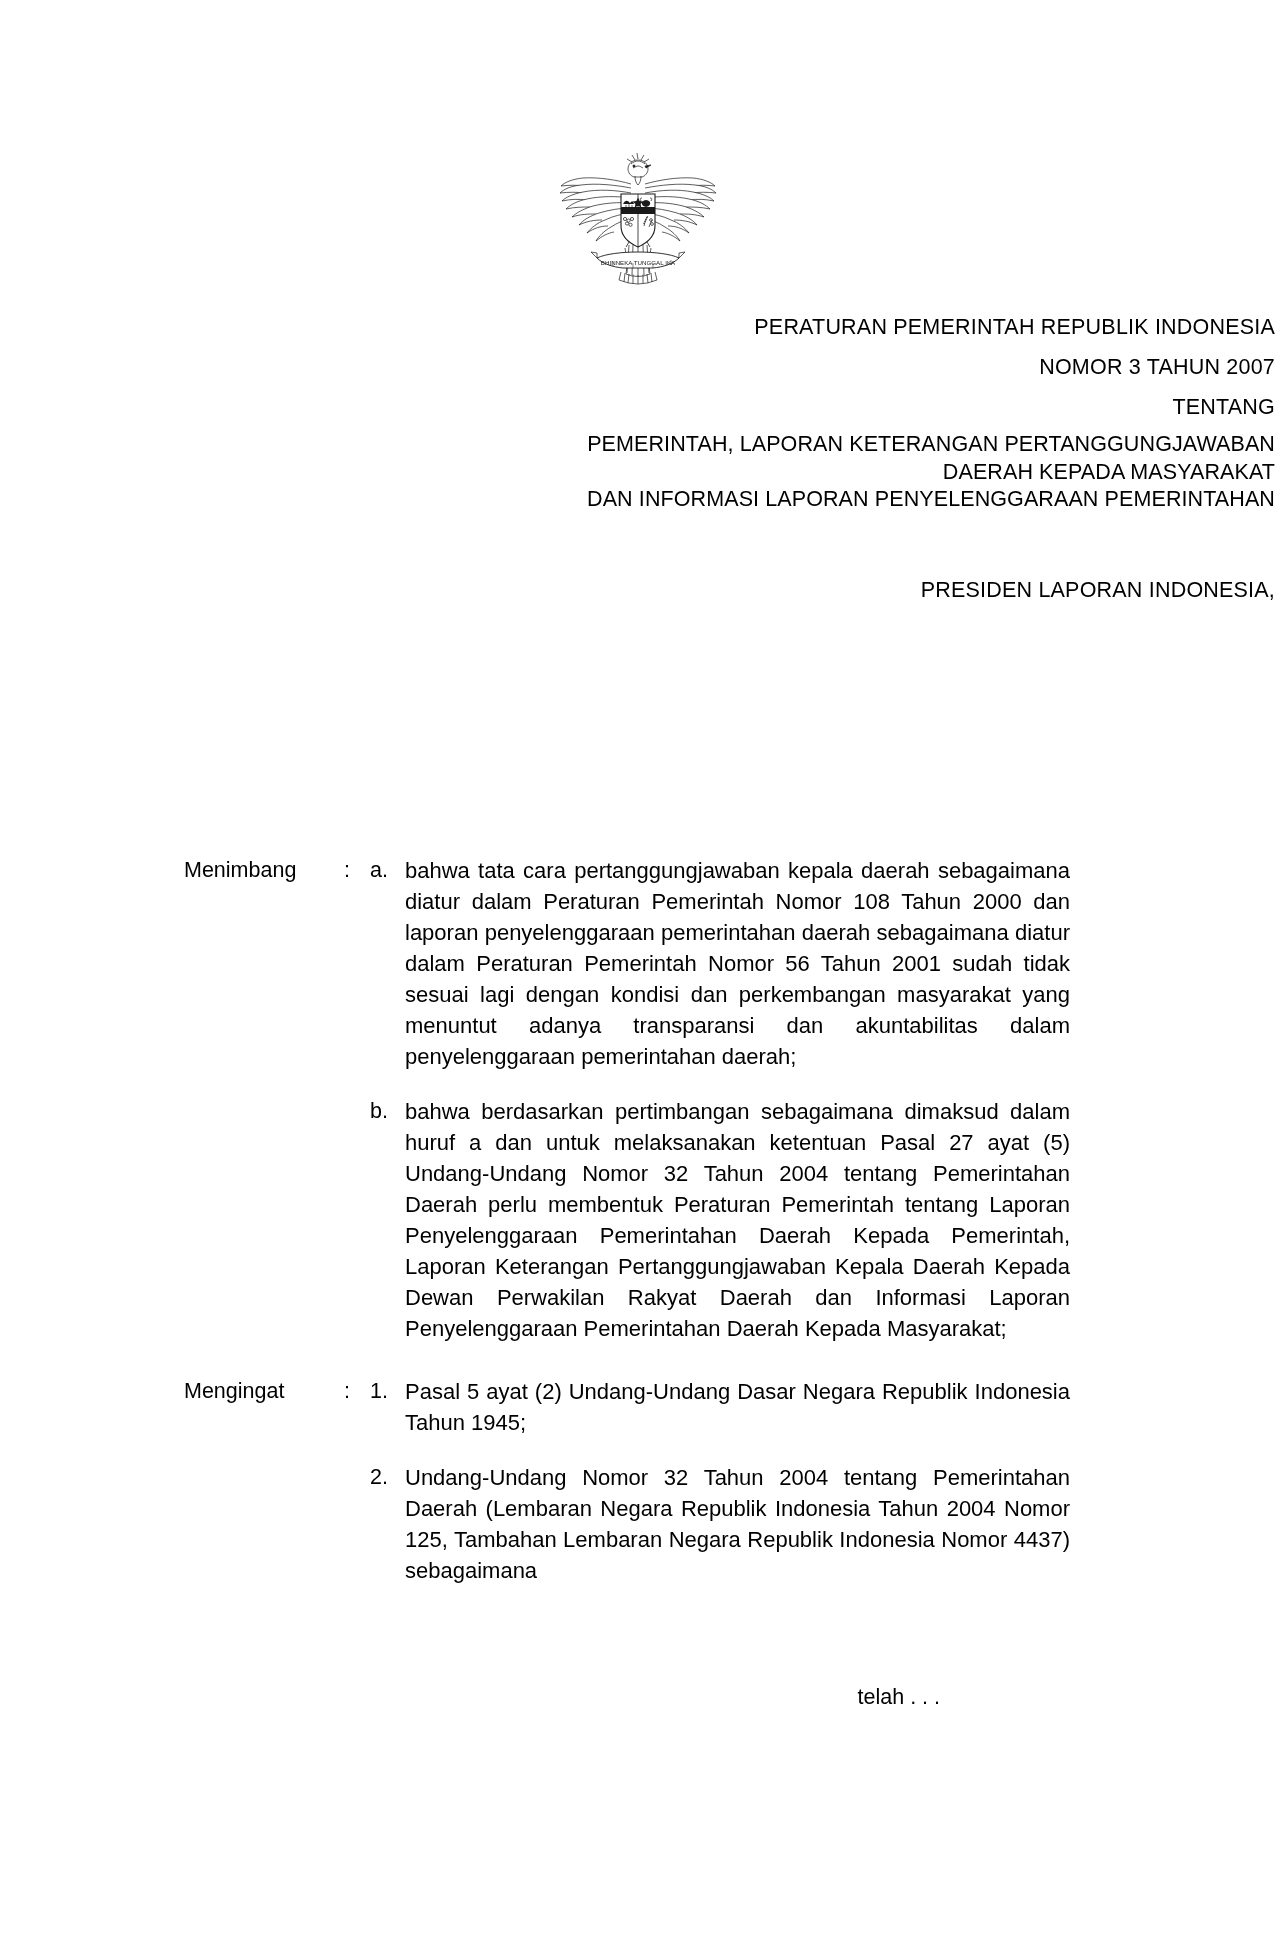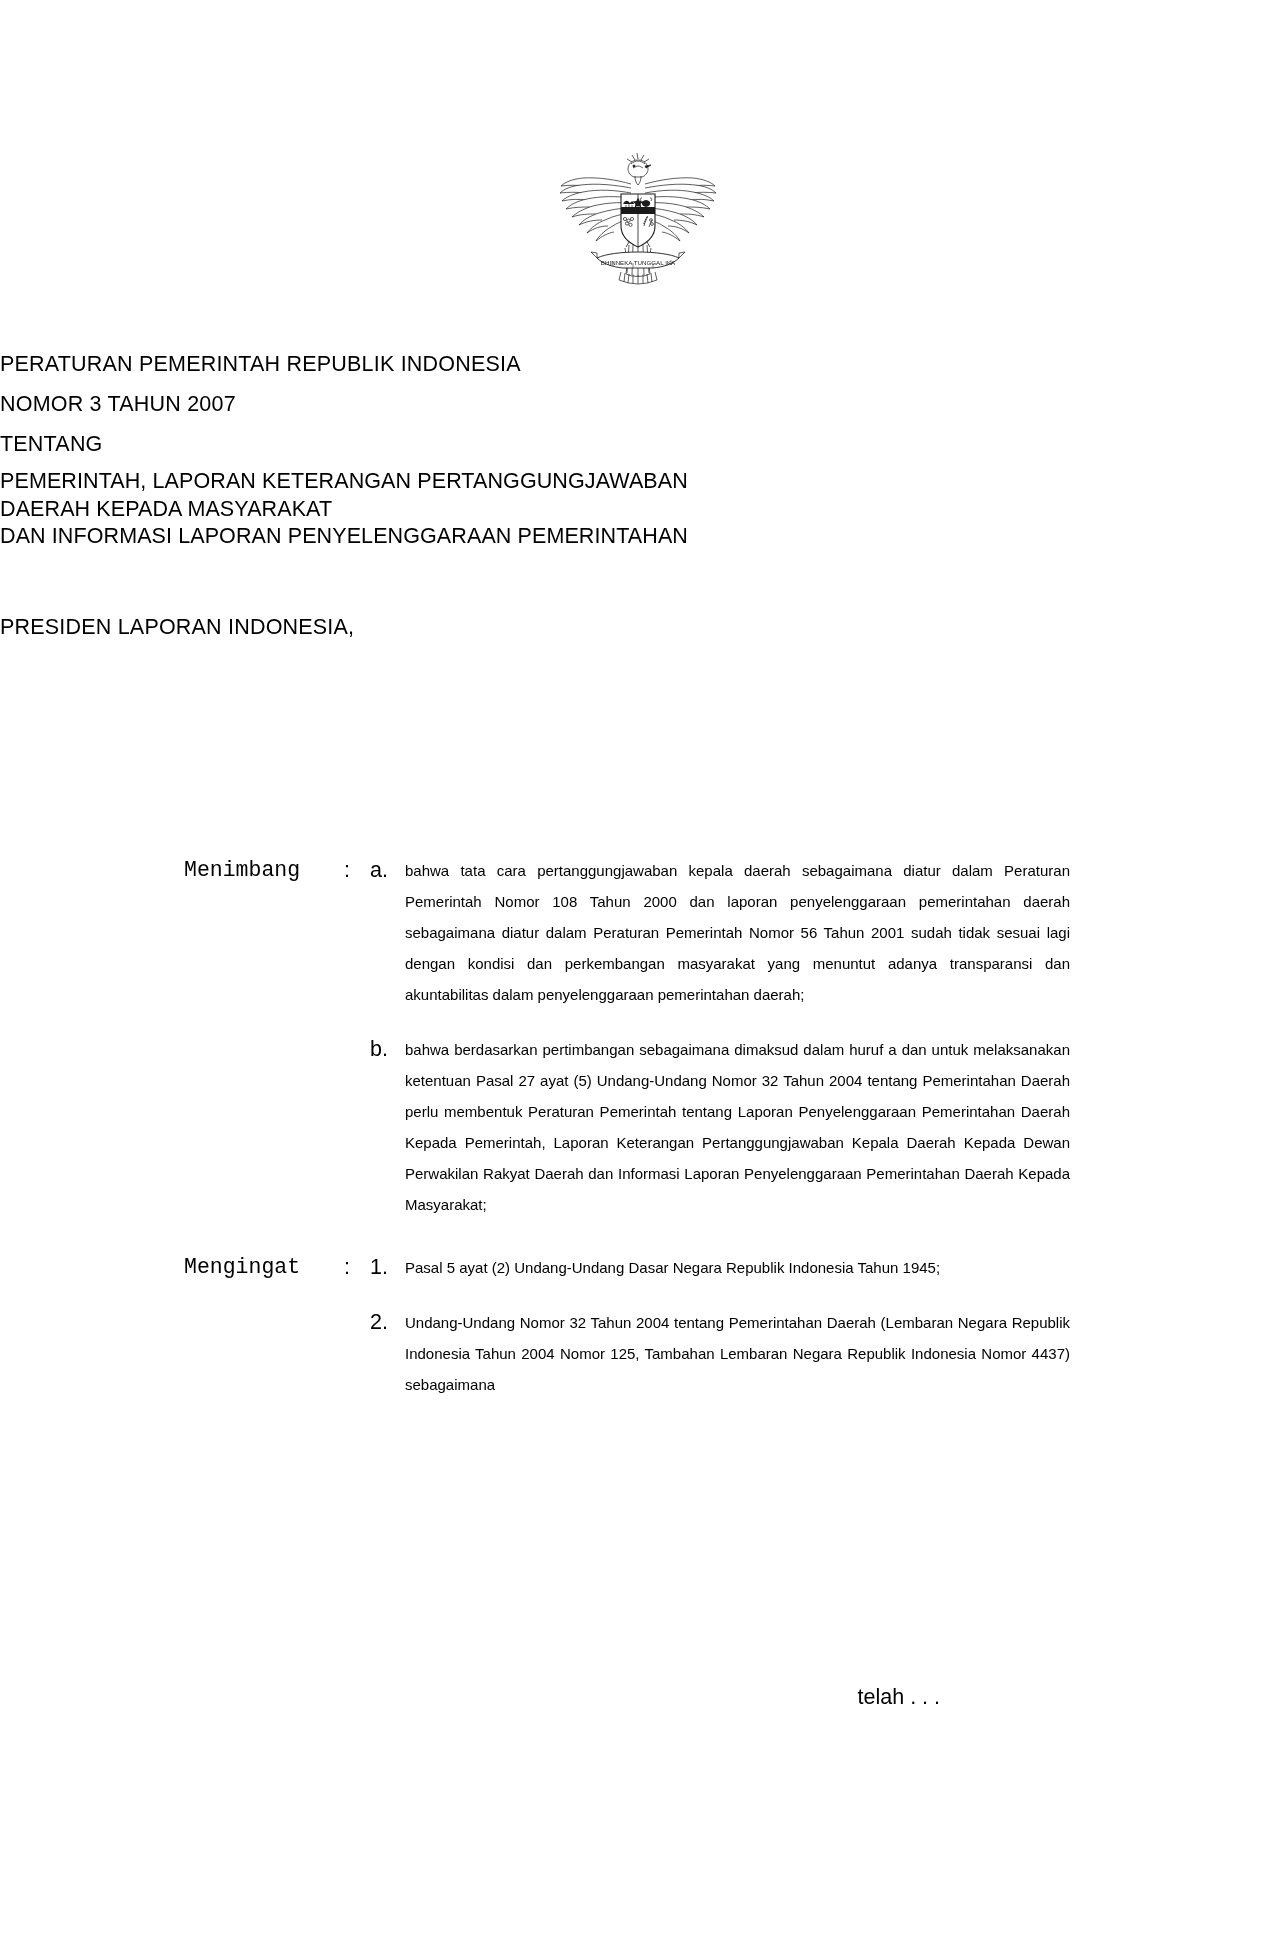--- a/index.html
+++ b/index.html
@@ -30,24 +30,24 @@
   }
   .emblem {
     width: 170px;
     height: 150px;
     display: block;
   }
 
   
   .title-block {
     position: absolute;
-    top: 348px;
+    top: 311px;
     left: 0;
     width: 100%;
-    text-align: left;
+    text-align: right;
   }
   .title-line {
     font-size: 21.5px;
     line-height: 32px;
     letter-spacing: 0.2px;
     white-space: nowrap;
   }
   .gap-sm { height: 8px; }
   .gap-lg { height: 30px; }
 
@@ -69,21 +69,20 @@
     align-items: flex-start;
     margin-bottom: 0;
   }
   .clause-label {
     width: 160px;
     margin-left: 184px;
     font-size: 21.5px;
     line-height: 31px;
     flex: 0 0 auto;
     white-space: nowrap;
-    font-family: Liberation Mono, monospace;
   }
   .clause-colon {
     width: 26px;
     flex: 0 0 auto;
     font-size: 21.5px;
     line-height: 31px;
     text-align: left;
   }
   .clause-items {
     flex: 0 0 auto;
@@ -97,21 +96,21 @@
     margin-top: 24px;
   }
   .item-marker {
     width: 35px;
     flex: 0 0 auto;
     font-size: 21.5px;
     line-height: 31px;
   }
   .item-text {
     flex: 1 1 auto;
-    font-size: 15px;
+    font-size: 22px;
     line-height: 31px;
     text-align: justify;
     text-justify: inter-word;
     hyphens: none;
   }
   .item-text.last-nojustify {
     text-align: justify;
   }
   .block-gap {
     height: 32px;

